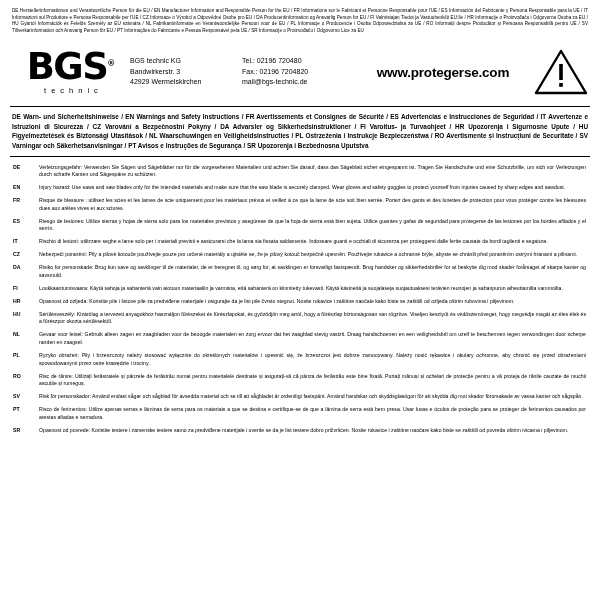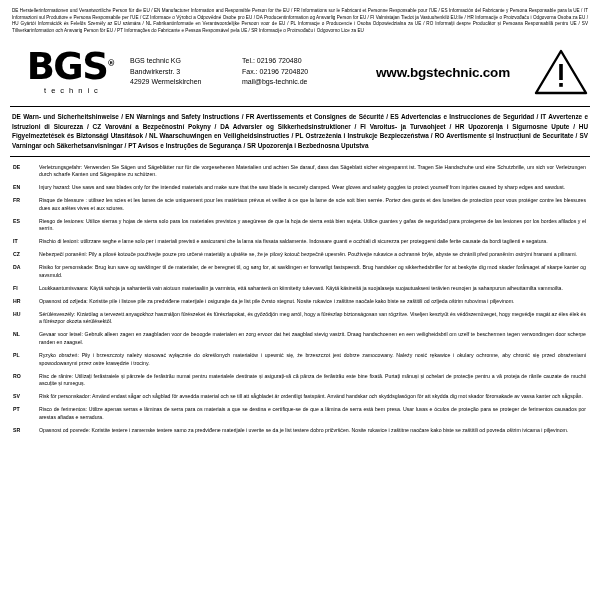--- a/index.html
+++ b/index.html
@@ -149,21 +149,21 @@
       <div>Bandwirkerstr. 3</div>
       <div>42929 Wermelskirchen</div>
     </div>
 
     <div class="contact-cell">
       <div>Tel.:  02196 720480</div>
       <div>Fax.:  02196 7204820</div>
       <div>mail@bgs-technic.de</div>
     </div>
 
-    <div class="web-cell">www.bgstechnic.com</div>
+    <div class="web-cell">www.protegerse.com</div>
 
     <div class="warn-cell">
       <svg class="tri-wrap" viewBox="0 0 54 46">
         <polygon points="27,2 52,44 2,44" fill="none" stroke="#000" stroke-width="2.4" stroke-linejoin="round"></polygon>
         <rect x="25.2" y="15" width="3.6" height="16" fill="#000"></rect>
         <rect x="25.2" y="34" width="3.6" height="3.8" fill="#000"></rect>
       </svg>
     </div>
   </div>
 

